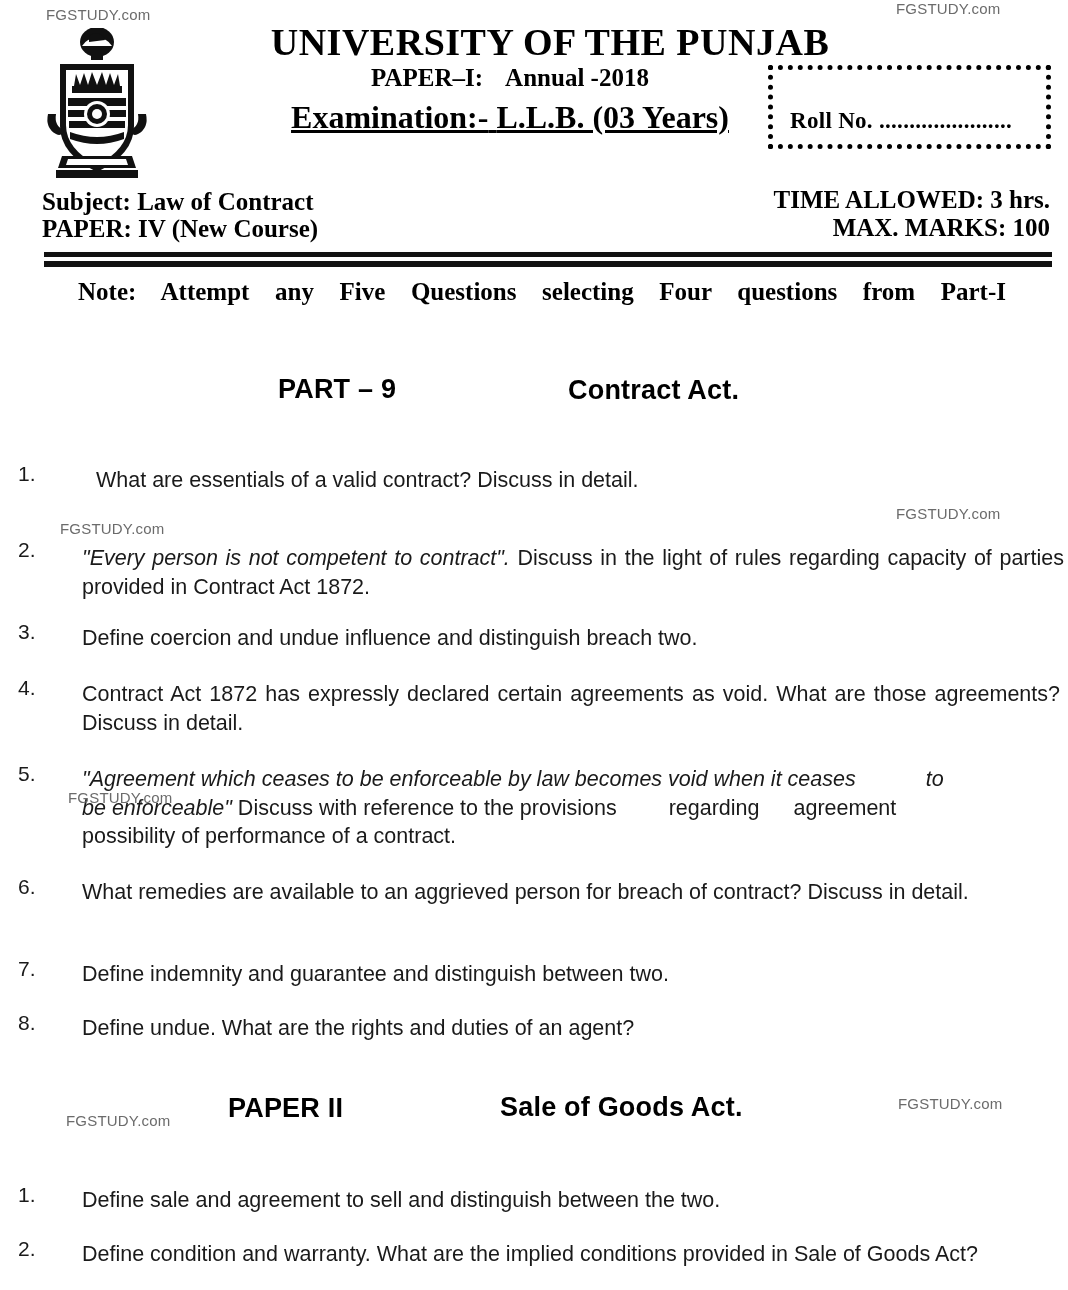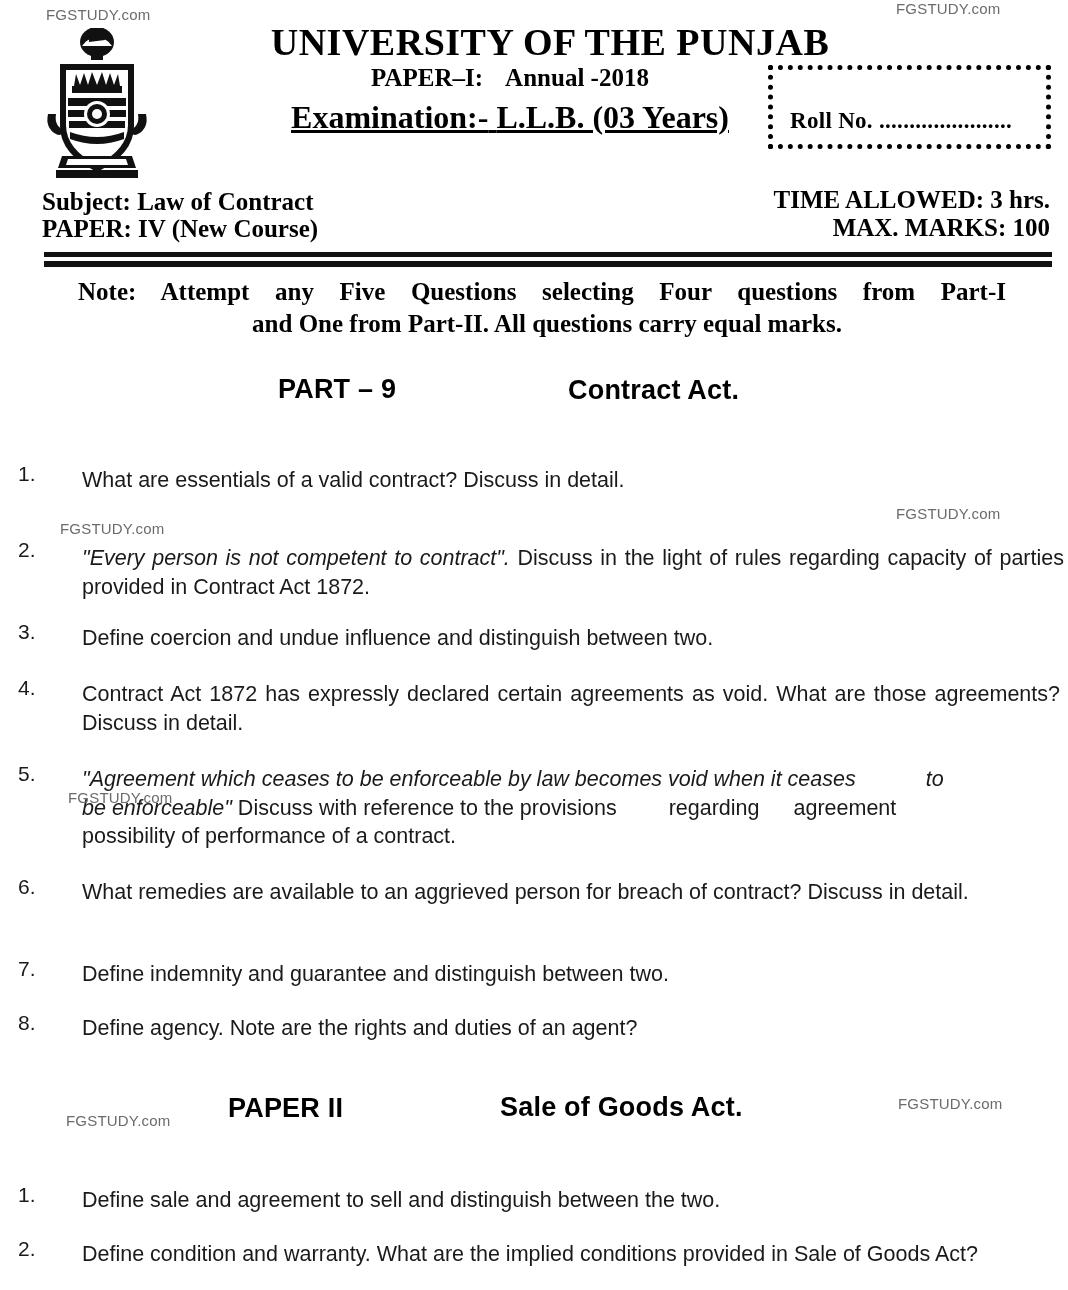--- a/index.html
+++ b/index.html
@@ -239,55 +239,54 @@
 <div class="subj l1">Subject: Law of Contract</div>
 <div class="subj l2">PAPER: IV (New Course)</div>
 <div class="rt l1">TIME ALLOWED: 3 hrs.</div>
 <div class="rt l2">MAX. MARKS: 100</div>
 
 <div class="rule-thick rule-a"></div>
 <div class="rule-thick rule-b"></div>
 
 <div class="note">
   <span class="nl1">Note: Attempt any Five Questions selecting Four questions from Part-I</span>
-  <span class="nl2">and One from Part-II. All questions carry equal marks.</span>
 </div>
 
 <div class="part-head" id="part1-label">PART – 9</div>
 <div class="part-head" id="part1-act">Contract Act.</div>
 
 <div class="qnum" style="left:18px; top:462px;">1.</div>
-<div class="qbody" style="top:466px; width:960px;">What are essentials of a valid contract?  Discuss in detail.</div>
+<div class="qbody" style="top:466px; width:960px;margin-left:14px;">What are essentials of a valid contract?  Discuss in detail.</div>
 
 <div class="qnum" style="left:18px; top:538px;">2.</div>
 <div class="qbody jf" style="top:544px; width:982px;">
   <span class="it">"Every person is not competent to contract".</span><span>  Discuss in the light of rules regarding capacity of parties provided in Contract Act 1872.</span>
 </div>
 
 <div class="qnum" style="left:18px; top:620px;">3.</div>
-<div class="qbody" style="top:624px; width:960px;">Define coercion and undue influence and distinguish between two.</div>
+<div class="qbody" style="top:624px; width:960px;">Define coercion and undue influence and distinguish breach two.</div>
 
 <div class="qnum" style="left:18px; top:676px;">4.</div>
 <div class="qbody jf" style="top:680px; width:978px;">Contract Act 1872 has expressly declared certain agreements as void. What are those agreements? Discuss in detail.</div>
 
 <div class="qnum" style="left:18px; top:762px;">5.</div>
 <div class="qbody" style="top:765px; width:990px;">
   <span class="it">"Agreement which ceases to be enforceable by law becomes void when it  ceases</span><span class="sp-lg"></span><span class="it">to</span><br>
   <span class="it">be enforceable"</span><span> Discuss with reference to the provisions</span><span class="sp-md"></span><span>regarding</span><span class="sp-sm"></span><span>agreement</span><br>
   <span>possibility of performance of a contract.</span>
 </div>
 
 <div class="qnum" style="left:18px; top:875px;">6.</div>
 <div class="qbody jf" style="top:878px; width:990px;">What remedies are available to an aggrieved person for breach of contract? Discuss in detail.</div>
 
 <div class="qnum" style="left:18px; top:957px;">7.</div>
 <div class="qbody" style="top:960px; width:960px;">Define indemnity and guarantee and distinguish between two.</div>
 
 <div class="qnum" style="left:18px; top:1011px;">8.</div>
-<div class="qbody" style="top:1014px; width:960px;">Define agency.  Note are the rights and duties of an agent?</div>
+<div class="qbody" style="top:1014px; width:960px;">Define undue.  What are the rights and duties of an agent?</div>
 
 <div class="part-head" id="part2-label">PAPER II</div>
 <div class="part-head" id="part2-act">Sale of Goods Act.</div>
 
 <div class="qnum" style="left:18px; top:1183px;">1.</div>
 <div class="qbody" style="top:1186px; width:960px;">Define sale and agreement to sell and distinguish between the two.</div>
 
 <div class="qnum" style="left:18px; top:1237px;">2.</div>
 <div class="qbody jf" style="top:1240px; width:988px;">Define condition and warranty.  What are the implied conditions provided in Sale of Goods Act?</div>
 

